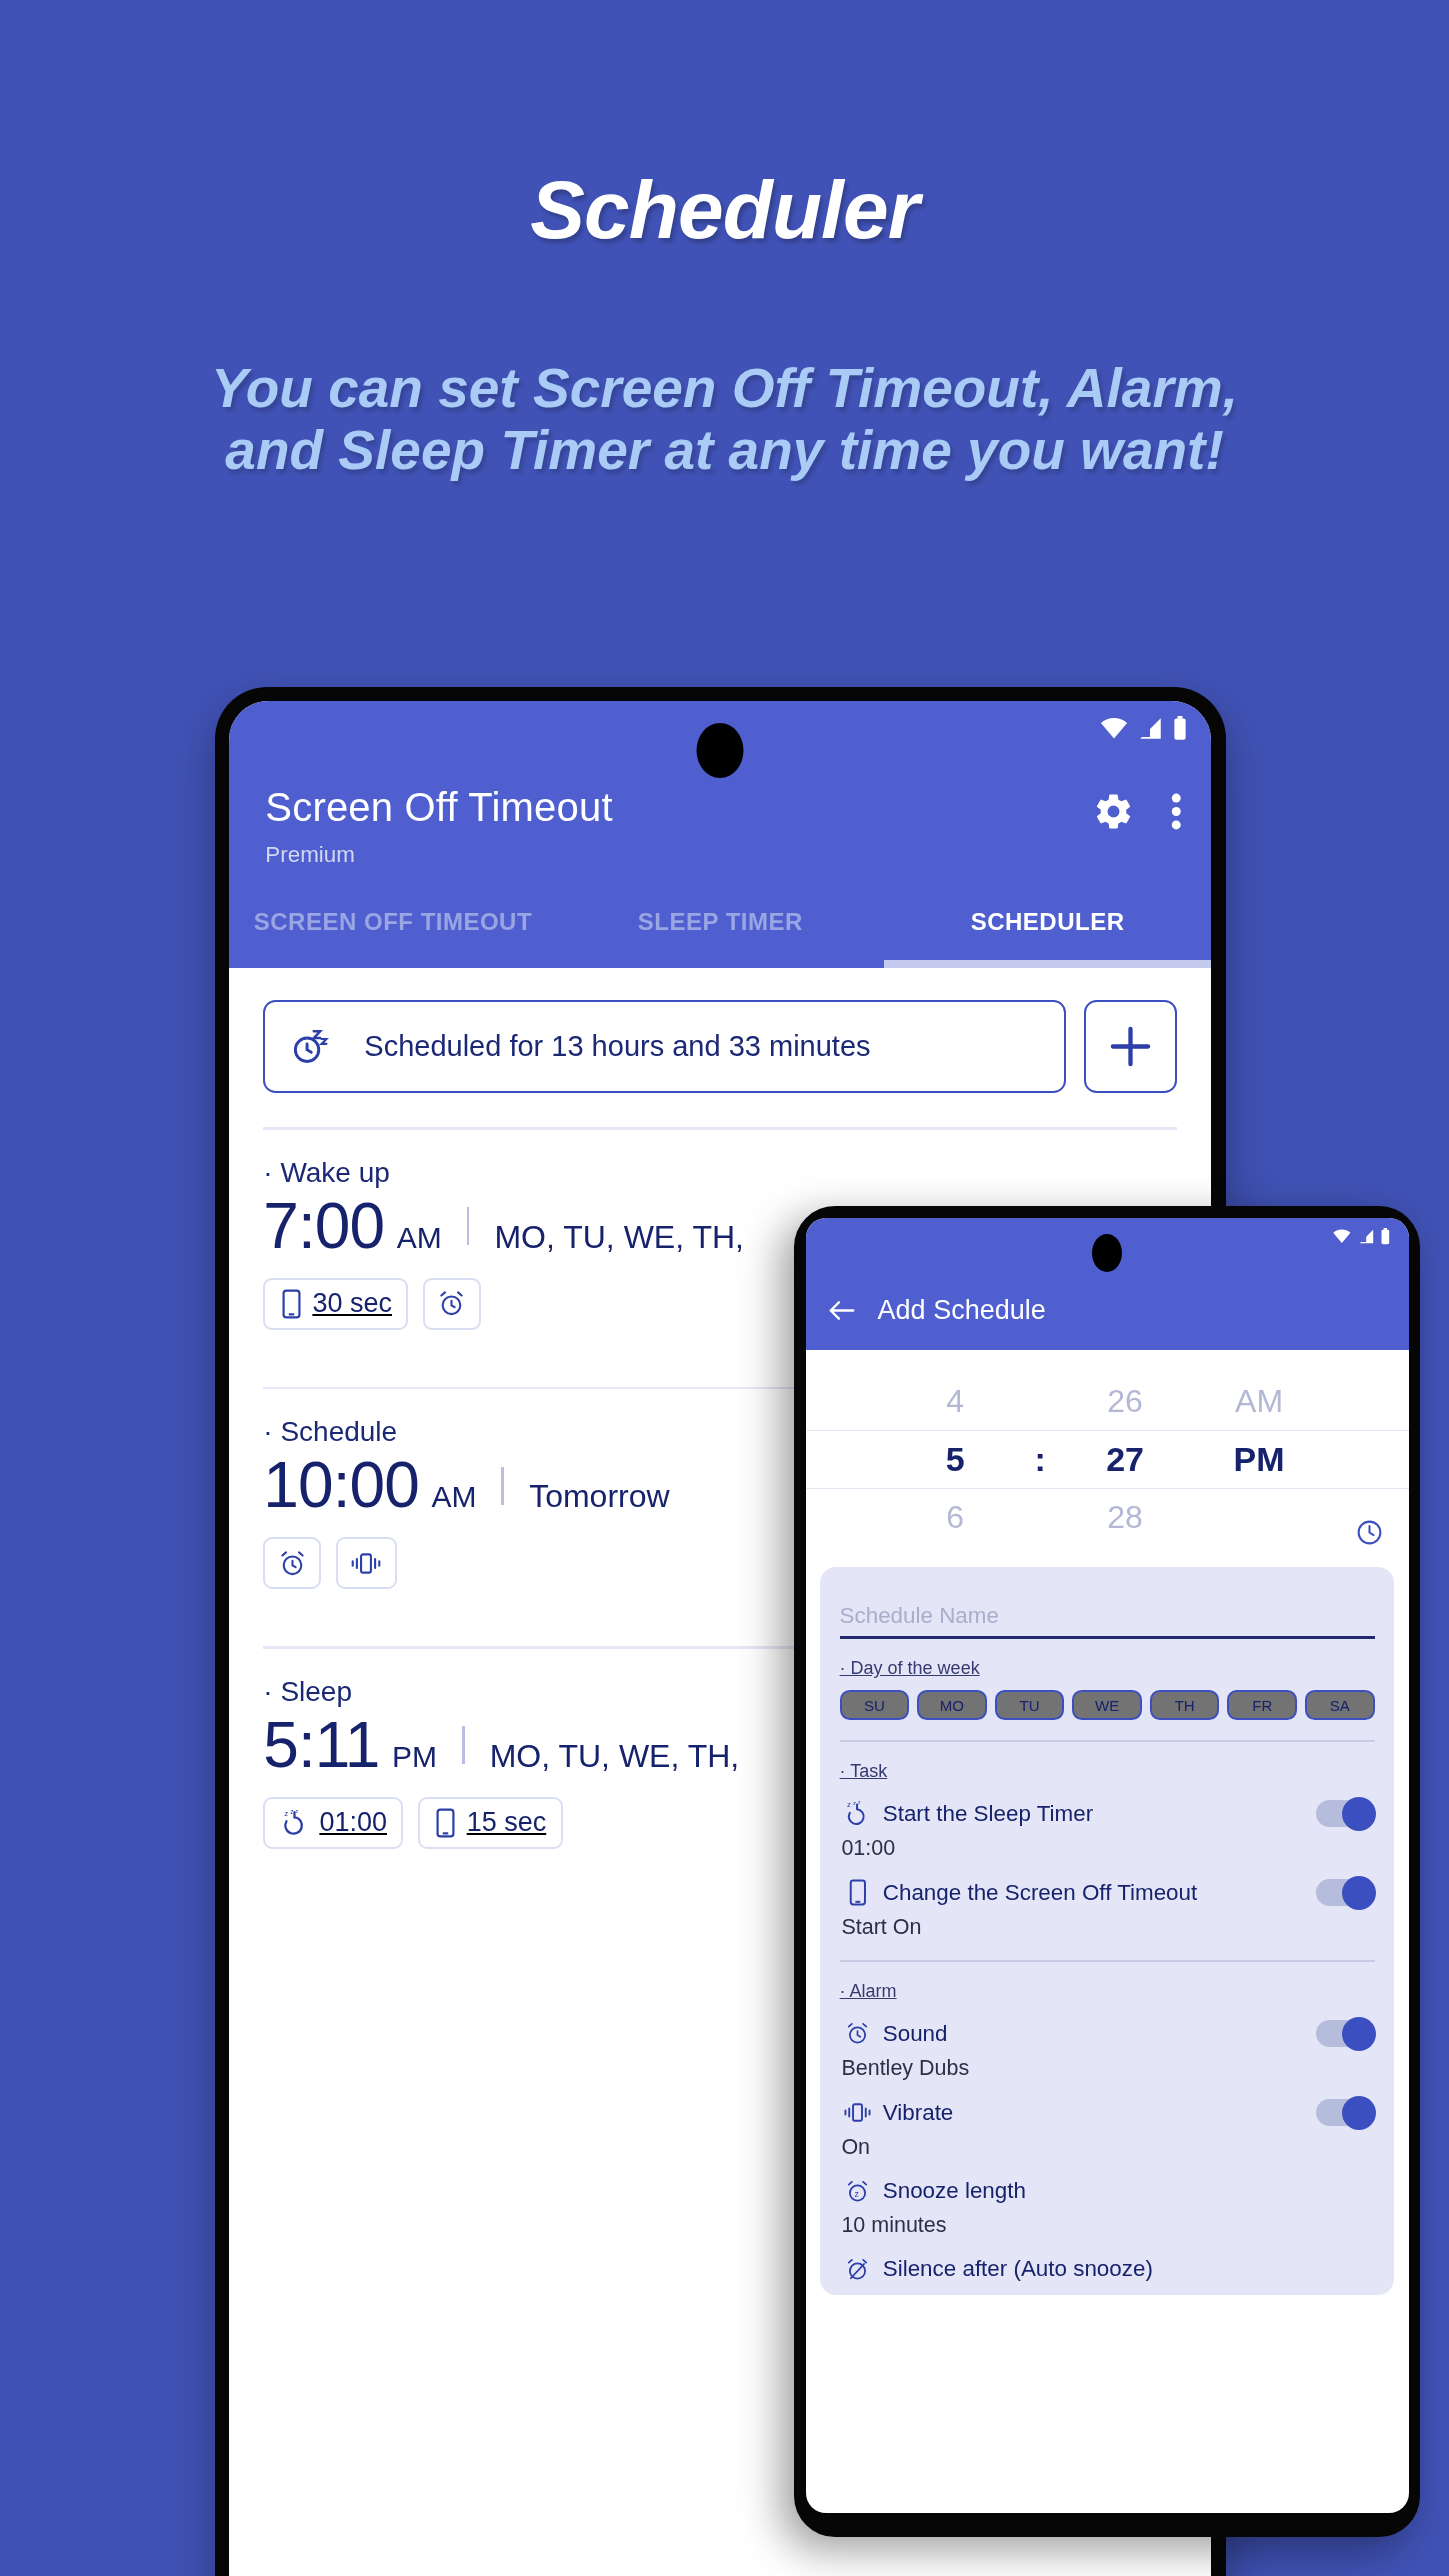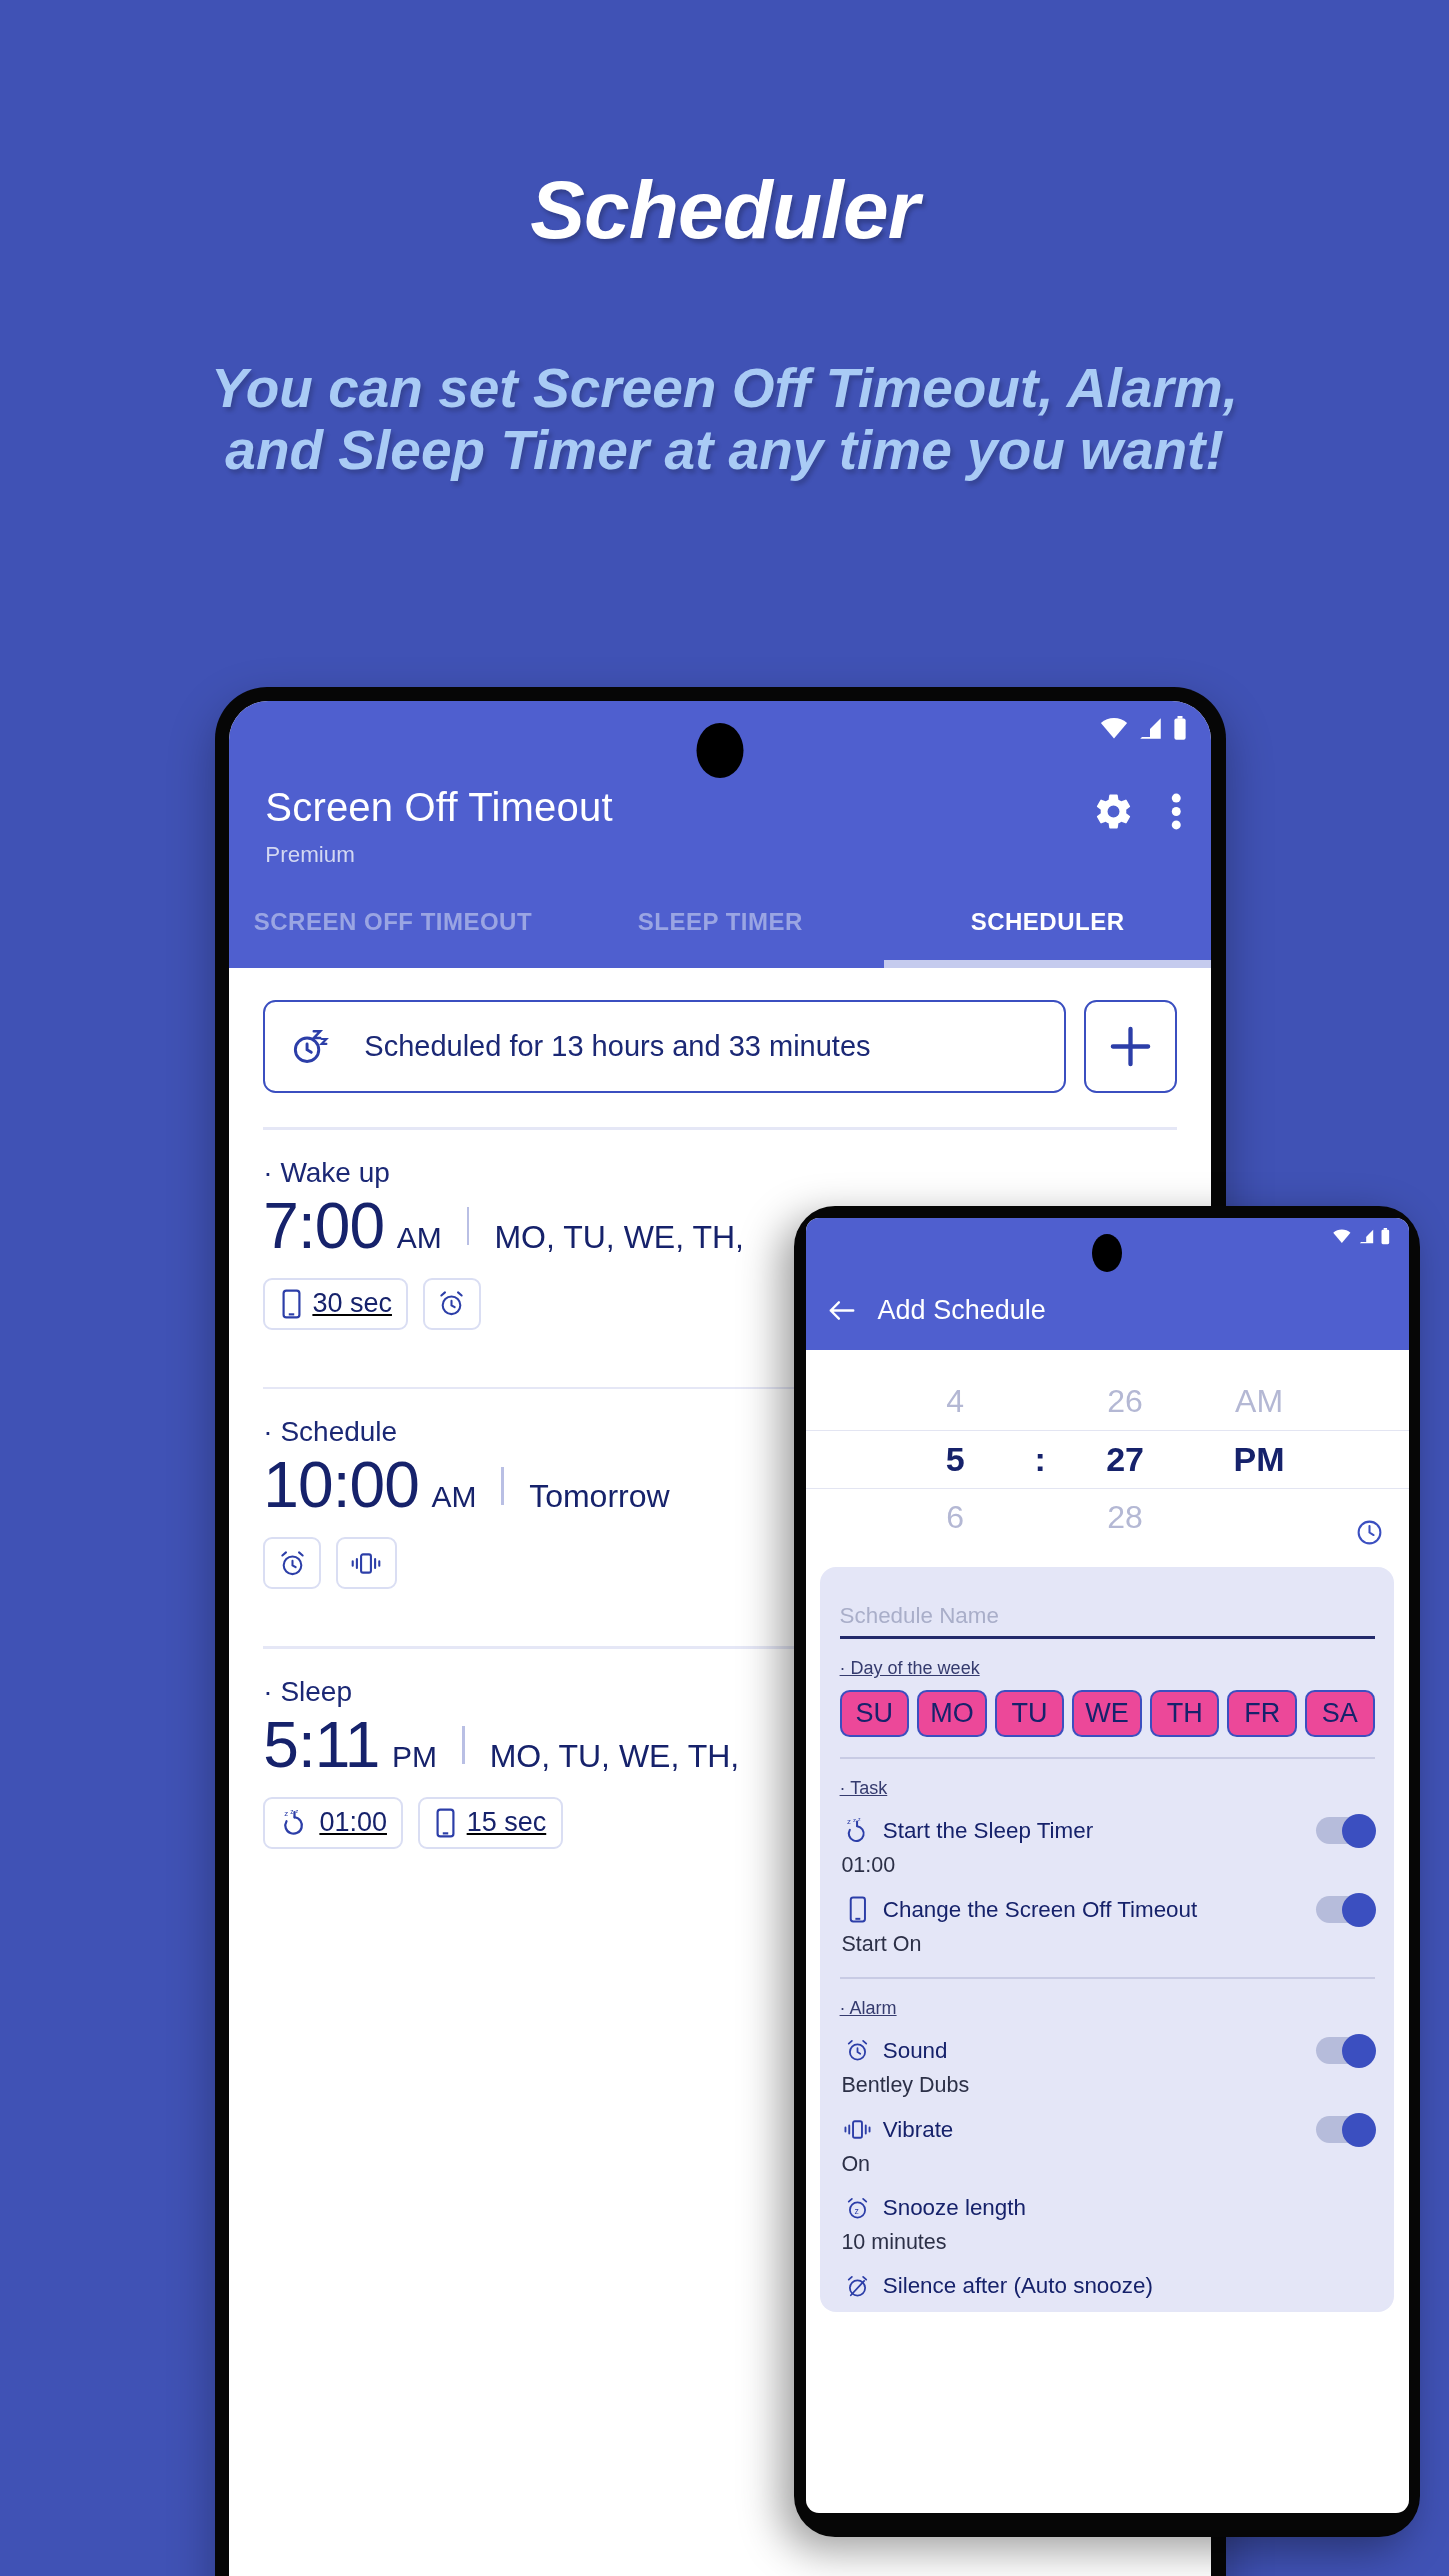--- a/index.html
+++ b/index.html
@@ -121,21 +121,21 @@
   .phone-front {
     position: absolute; left: 794px; top: 1206px;
     width: 626px; height: 1331px;
     background: #060606;
     border-radius: 41px;
     box-shadow: -12.5px 12.5px 41px rgba(0,0,0,0.38);
   }
   .phone-front .screen {
     position: absolute; left: 11.6px; top: 11.6px;
     width: 603px; height: 1295px;
-    background: #FFFFFF; border-radius: 13px; overflow: hidden;
+    background: #FFFFFF; border-radius: 20px; overflow: hidden;
   }
   .fbar {
     position: relative; width: 100%; height: 132px; background: #4F5FCF;
   }
   .fstatus { position: absolute; right: 18px; top: 10.7px; display: flex; align-items: center; gap: 5.4px; }
   .fpunch {
     position: absolute; left: 50%; top: 16px; transform: translateX(-50%);
     width: 30px; height: 38px; background: #000; border-radius: 50%;
   }
   .fback { position: absolute; left: 21.5px; top: 79px; }
@@ -151,23 +151,23 @@
   .fsheet {
     margin: 12.5px 14.3px 0 14.3px; background: #E4E6F7;
     border-radius: 16px; padding: 16px 19.7px 12.5px 19.7px;
   }
   .name-field { padding-top: 19.7px; }
   .name-ph { font-size: 22.4px; color: #A9AEC9; padding-bottom: 7.2px; }
   .name-underline { height: 2.7px; background: #232a6b; }
   .sec-label { font-size: 18px; color: #353B6E; margin-top: 19.7px; text-decoration: underline; }
   .days { display: flex; gap: 8px; margin-top: 10.7px; }
   .day {
-    flex: 1; height: 47px; border: 2.7px solid #3B4FC0; border-radius: 9.8px;
+    flex: 1; height: 30px; border: 2.7px solid #3B4FC0; border-radius: 9.8px;
     display:flex; align-items:center; justify-content:center;
-    font-size: 27px; color: #16226B; background: #ec4899;
+    font-size: 15px; color: #16226B; background: #737373;
   }
   .fhr { height: 1.8px; background: #C8CBE4; margin: 19.7px 0 0 0; }
   .trow { display:flex; align-items:center; margin-top: 18px; }
   .trow .ti { width: 36px; display:flex; justify-content:center; }
   .trow .tl { font-size: 22.4px; color: #16226B; margin-left: 7.2px; flex:1; }
   .toggle { width: 59px; height: 27px; border-radius: 13.4px; background: #B6BCDB; position: relative; flex: 0 0 auto; }
   .toggle::after { content:""; position:absolute; right: -0.9px; top: -3.6px; width: 34px; height: 34px; border-radius: 50%; background: #3B4FC0; }
   .tval { font-size: 21.5px; color: #2C3047; margin-top: 9px; margin-left: 1.8px; }
 
   svg { display:block; }

